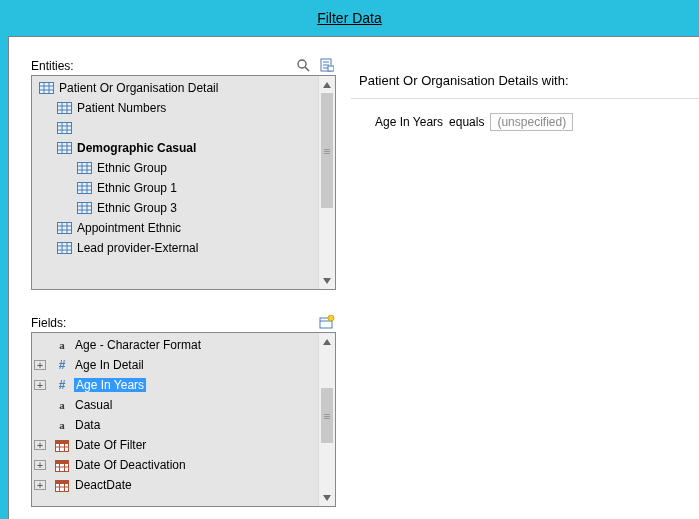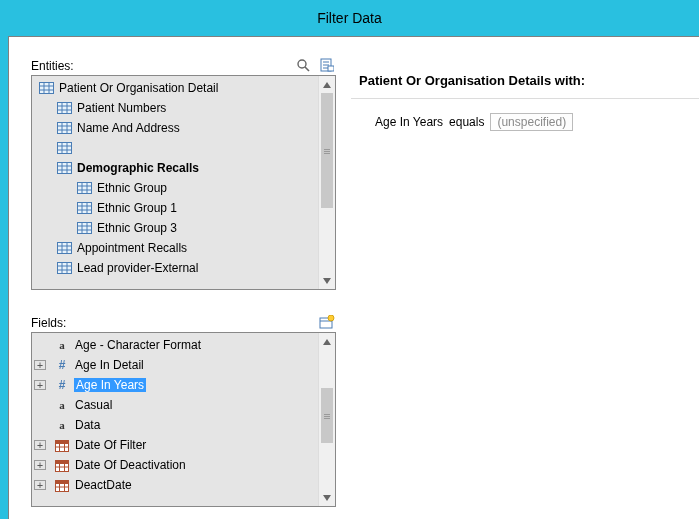--- a/index.html
+++ b/index.html
@@ -1,20 +1,20 @@
 <!DOCTYPE html>
 <html><head>
 <meta charset="utf-8">
 <style>
   * { box-sizing: border-box; }
   html, body { margin: 0; padding: 0; font-family: "Segoe UI", Tahoma, sans-serif; font-size: 12px; color: #000; }
   body { background: #fff; }
 
   .outer-frame { width: 699px; height: 519px; background: #29c0e0; position: relative; }
-  .title-bar { height: 36px; line-height: 36px; color: #000; font-size: 14px; text-align: center; }
+  .title-bar { height: 36px; line-height: 36px; color: #000; font-size: 14px; text-align: center; text-decoration: underline; }
   .inner-shadow { position: absolute; left: 8px; top: 36px; right: 0; bottom: 0; background: #808080; }
   .inner-white { position: absolute; left: 9px; top: 37px; right: 0; bottom: 0; background: #fff; padding: 18px 0 0 22px; }
 
   .col-left { width: 305px; float: left; }
   .col-right { margin-left: 320px; padding-right: 0; }
 
   .panel-header-row { display: flex; align-items: flex-end; margin-bottom: 2px; height: 18px; }
   .panel-header-row .label { flex: 1; }
   .panel-header-row .tool { width: 18px; height: 16px; margin-left: 6px; cursor: pointer; display: flex; align-items: center; justify-content: center; }
 
@@ -34,21 +34,21 @@
   .ico svg { display: block; }
   .lbl { padding: 0 1px; }
   .bold { font-weight: 600; }
 
   .scrollbar-v { position: absolute; right: 0; top: 0; bottom: 0; width: 17px; background: #f0f0f0; border-left: 1px solid #ddd; }
   .sb-btn { height: 17px; background: #f0f0f0; display: flex; align-items: center; justify-content: center; cursor: pointer; }
   .sb-track { position: absolute; top: 17px; bottom: 17px; left: 0; right: 0; }
   .sb-thumb { position: absolute; left: 2px; right: 2px; background: #c8c8c8; }
 
   .filter-heading { padding: 18px 8px 10px 8px; }
-  .filter-heading h3 { margin: 0; font-size: 13px; font-weight: 700; }
+  .filter-heading h3 { margin: 0; font-size: 13px; font-weight: 400; }
   .filter-sep { border-bottom: 1px solid #dcdcdc; margin: 0 0 14px 0; }
   .filter-line { padding: 0 0 0 24px; display: flex; align-items: center; gap: 6px; }
   .unspec-box { border: 1px solid #bbb; background: #fdfdfd; color: #8a8a8a; padding: 1px 6px; min-width: 76px; display: inline-block; }
 
   .spacer { height: 22px; }
 
   
   .grid-icon rect { fill: #e8f3fb; stroke: #4a7db5; stroke-width: 1; }
   .grid-icon line { stroke: #4a7db5; stroke-width: 1; }
   .hash-icon { font-weight: 700; color: #4a7db5; font-size: 12px; }
@@ -124,46 +124,33 @@
             <span class="ind i1"></span>
             <span class="ico">
                 <svg class="grid-icon" width="15" height="12">
                   <rect x="0.5" y="0.5" width="14" height="11"></rect>
                   <line x1="0" y1="4" x2="15" y2="4"></line>
                   <line x1="0" y1="8" x2="15" y2="8"></line>
                   <line x1="5" y1="0" x2="5" y2="12"></line>
                   <line x1="10" y1="0" x2="10" y2="12"></line>
                 </svg>
               </span>
-            <span class="lbl">Name And Address</span>
-          </div>
-          <div class="tree-row">
-            <span class="ind i1"></span>
-            <span class="ico">
-                <svg class="grid-icon" width="15" height="12">
-                  <rect x="0.5" y="0.5" width="14" height="11"></rect>
-                  <line x1="0" y1="4" x2="15" y2="4"></line>
-                  <line x1="0" y1="8" x2="15" y2="8"></line>
-                  <line x1="5" y1="0" x2="5" y2="12"></line>
-                  <line x1="10" y1="0" x2="10" y2="12"></line>
-                </svg>
-              </span>
-          </div>
-          <div class="tree-row">
-            <span class="ind i1"></span>
-            <span class="ico">
-                <svg class="grid-icon" width="15" height="12">
-                  <rect x="0.5" y="0.5" width="14" height="11"></rect>
-                  <line x1="0" y1="4" x2="15" y2="4"></line>
-                  <line x1="0" y1="8" x2="15" y2="8"></line>
-                  <line x1="5" y1="0" x2="5" y2="12"></line>
-                  <line x1="10" y1="0" x2="10" y2="12"></line>
-                </svg>
-              </span>
-            <span class="lbl bold">Demographic Recalls</span>
+          </div>
+          <div class="tree-row">
+            <span class="ind i1"></span>
+            <span class="ico">
+                <svg class="grid-icon" width="15" height="12">
+                  <rect x="0.5" y="0.5" width="14" height="11"></rect>
+                  <line x1="0" y1="4" x2="15" y2="4"></line>
+                  <line x1="0" y1="8" x2="15" y2="8"></line>
+                  <line x1="5" y1="0" x2="5" y2="12"></line>
+                  <line x1="10" y1="0" x2="10" y2="12"></line>
+                </svg>
+              </span>
+            <span class="lbl bold">Demographic Casual</span>
           </div>
           <div class="tree-row">
             <span class="ind i2"></span>
             <span class="ico">
                 <svg class="grid-icon" width="15" height="12">
                   <rect x="0.5" y="0.5" width="14" height="11"></rect>
                   <line x1="0" y1="4" x2="15" y2="4"></line>
                   <line x1="0" y1="8" x2="15" y2="8"></line>
                   <line x1="5" y1="0" x2="5" y2="12"></line>
                   <line x1="10" y1="0" x2="10" y2="12"></line>
@@ -201,21 +188,21 @@
             <span class="ind i1"></span>
             <span class="ico">
                 <svg class="grid-icon" width="15" height="12">
                   <rect x="0.5" y="0.5" width="14" height="11"></rect>
                   <line x1="0" y1="4" x2="15" y2="4"></line>
                   <line x1="0" y1="8" x2="15" y2="8"></line>
                   <line x1="5" y1="0" x2="5" y2="12"></line>
                   <line x1="10" y1="0" x2="10" y2="12"></line>
                 </svg>
               </span>
-            <span class="lbl">Appointment Recalls</span>
+            <span class="lbl">Appointment Ethnic</span>
           </div>
           <div class="tree-row">
             <span class="ind i1"></span>
             <span class="ico">
                 <svg class="grid-icon" width="15" height="12">
                   <rect x="0.5" y="0.5" width="14" height="11"></rect>
                   <line x1="0" y1="4" x2="15" y2="4"></line>
                   <line x1="0" y1="8" x2="15" y2="8"></line>
                   <line x1="5" y1="0" x2="5" y2="12"></line>
                   <line x1="10" y1="0" x2="10" y2="12"></line>

